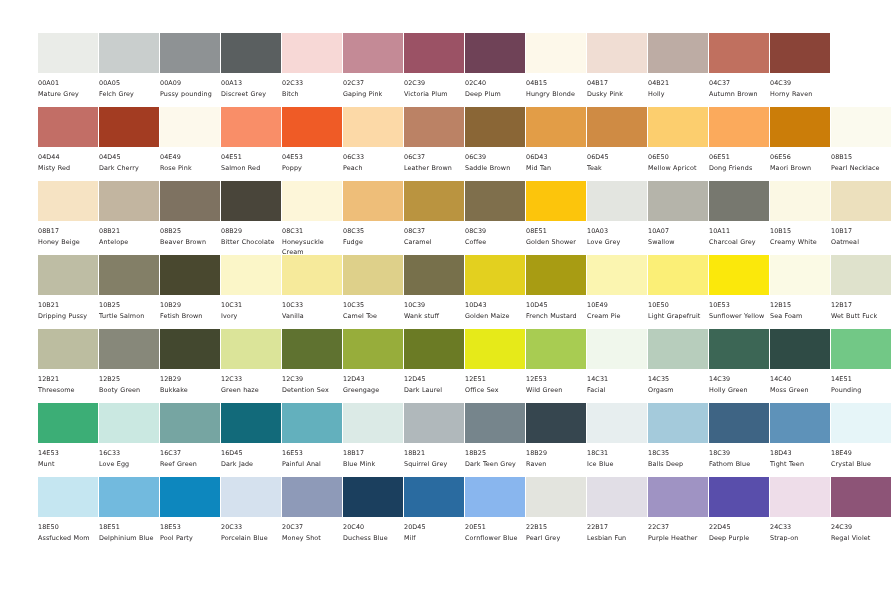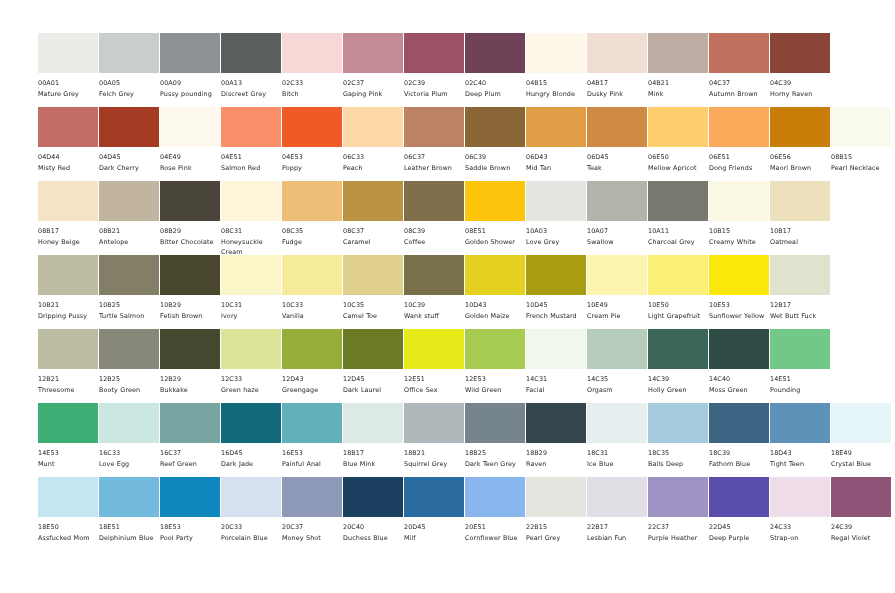--- a/index.html
+++ b/index.html
@@ -132,21 +132,21 @@
         <span class="swatch-chip" style="background-color: rgb(240, 221, 211);"></span>
         <span class="swatch-meta">
           <span class="swatch-code">04B17</span>
           <span class="swatch-name">Dusky Pink</span>
         </span>
       </div>
       <div class="swatch-cell">
         <span class="swatch-chip" style="background-color: rgb(189, 172, 164);"></span>
         <span class="swatch-meta">
           <span class="swatch-code">04B21</span>
-          <span class="swatch-name">Mink</span>
+          <span class="swatch-name">Holly</span>
         </span>
       </div>
       <div class="swatch-cell">
         <span class="swatch-chip" style="background-color: rgb(192, 112, 95);"></span>
         <span class="swatch-meta">
           <span class="swatch-code">04C37</span>
           <span class="swatch-name">Autumn Brown</span>
         </span>
       </div>
       <div class="swatch-cell">
@@ -266,20 +266,27 @@
         </span>
       </div>
       <div class="swatch-cell">
         <span class="swatch-chip" style="background-color: rgb(194, 181, 160);"></span>
         <span class="swatch-meta">
           <span class="swatch-code">08B21</span>
           <span class="swatch-name">Antelope</span>
         </span>
       </div>
       <div class="swatch-cell">
+        <span class="swatch-chip" style="background-color: rgb(126, 114, 97);"></span>
+        <span class="swatch-meta">
+          <span class="swatch-code">08B25</span>
+          <span class="swatch-name">Beaver Brown</span>
+        </span>
+      </div>
+      <div class="swatch-cell">
         <span class="swatch-chip" style="background-color: rgb(73, 69, 58);"></span>
         <span class="swatch-meta">
           <span class="swatch-code">08B29</span>
           <span class="swatch-name">Bitter Chocolate</span>
         </span>
       </div>
       <div class="swatch-cell">
         <span class="swatch-chip" style="background-color: rgb(253, 246, 217);"></span>
         <span class="swatch-meta">
           <span class="swatch-code">08C31</span>
@@ -429,20 +436,27 @@
         </span>
       </div>
       <div class="swatch-cell">
         <span class="swatch-chip" style="background-color: rgb(251, 232, 11);"></span>
         <span class="swatch-meta">
           <span class="swatch-code">10E53</span>
           <span class="swatch-name">Sunflower Yellow</span>
         </span>
       </div>
       <div class="swatch-cell">
+        <span class="swatch-chip" style="background-color: rgb(251, 250, 229);"></span>
+        <span class="swatch-meta">
+          <span class="swatch-code">12B15</span>
+          <span class="swatch-name">Sea Foam</span>
+        </span>
+      </div>
+      <div class="swatch-cell">
         <span class="swatch-chip" style="background-color: rgb(223, 226, 204);"></span>
         <span class="swatch-meta">
           <span class="swatch-code">12B17</span>
           <span class="swatch-name">Wet Butt Fuck</span>
         </span>
       </div>
     </div>
     <div class="swatch-row">
       <div class="swatch-cell">
         <span class="swatch-chip" style="background-color: rgb(188, 189, 160);"></span>
@@ -463,20 +477,27 @@
         <span class="swatch-meta">
           <span class="swatch-code">12B29</span>
           <span class="swatch-name">Bukkake</span>
         </span>
       </div>
       <div class="swatch-cell">
         <span class="swatch-chip" style="background-color: rgb(219, 228, 153);"></span>
         <span class="swatch-meta">
           <span class="swatch-code">12C33</span>
           <span class="swatch-name">Green haze</span>
+        </span>
+      </div>
+      <div class="swatch-cell">
+        <span class="swatch-chip" style="background-color: rgb(95, 114, 48);"></span>
+        <span class="swatch-meta">
+          <span class="swatch-code">12C39</span>
+          <span class="swatch-name">Detention Sex</span>
         </span>
       </div>
       <div class="swatch-cell">
         <span class="swatch-chip" style="background-color: rgb(151, 173, 59);"></span>
         <span class="swatch-meta">
           <span class="swatch-code">12D43</span>
           <span class="swatch-name">Greengage</span>
         </span>
       </div>
       <div class="swatch-cell">

